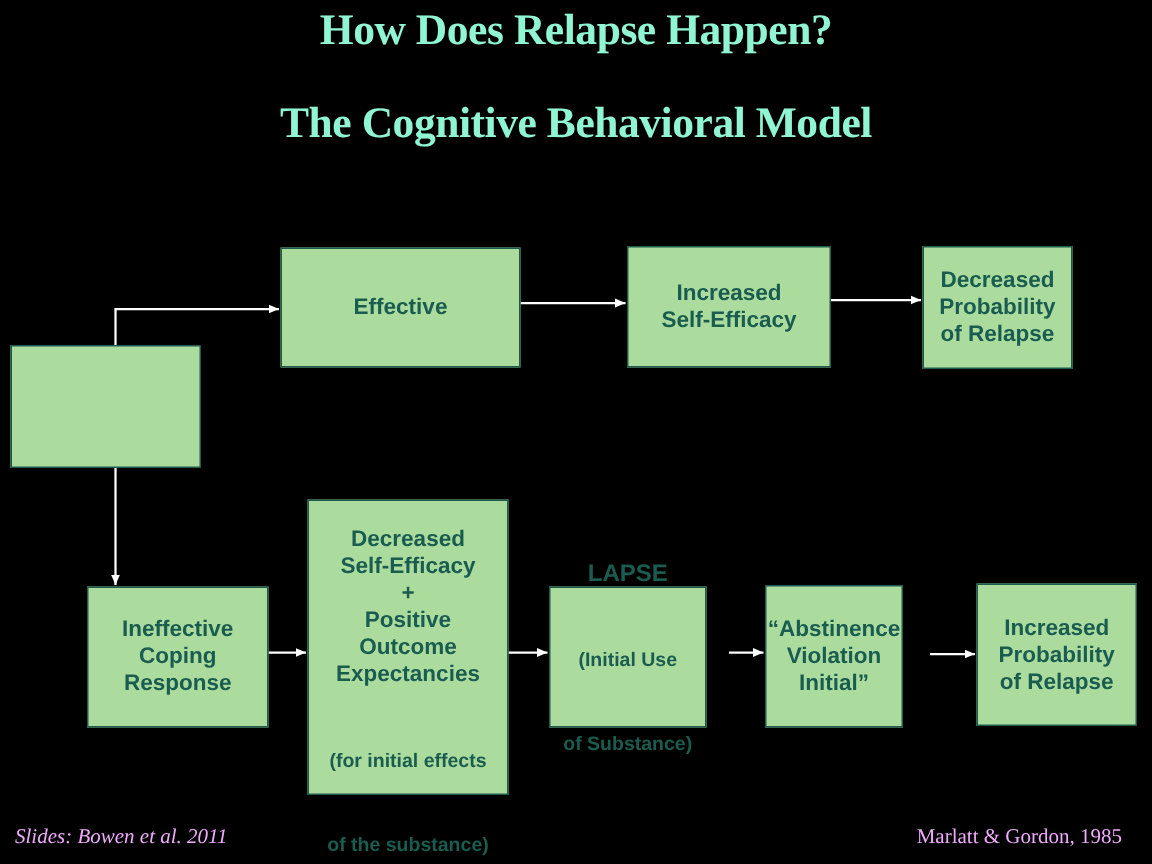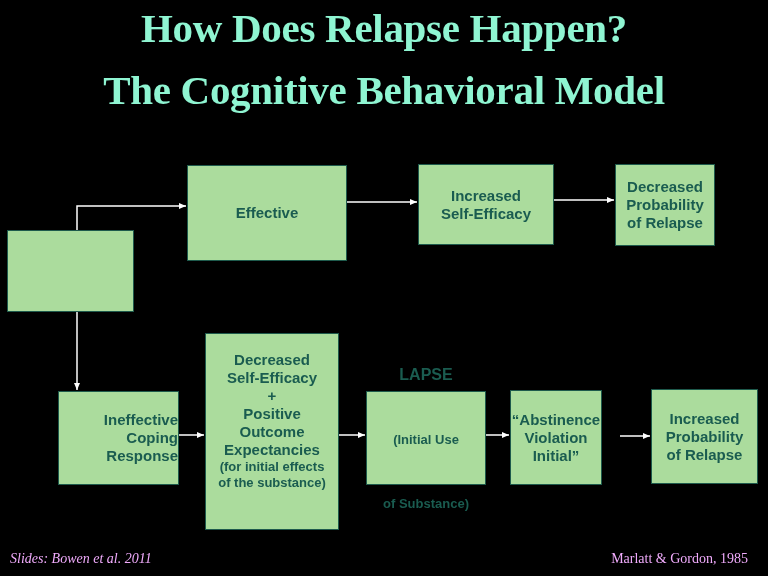--- a/index.html
+++ b/index.html
@@ -1,24 +1,24 @@
 <!DOCTYPE html>
 <html><head>
 <meta charset="utf-8">
 <style>
   html, body { margin: 0; padding: 0; }
   body { width: 768px; height: 576px; background: #000; position: relative; overflow: hidden; }
-  .title { position: absolute; left: 0; width: 768px; text-align: center; color: #8ff5d2; font-family: "Liberation Serif", serif; font-weight: bold; font-size: 41px; letter-spacing: -0.3px; }
+  .title { position: absolute; left: 0; width: 768px; text-align: center; color: #8ff5d2; font-family: "Liberation Serif", serif; font-weight: bold; font-size: 29px; letter-spacing: -0.3px; }
   #t1 { top: 4px; }
   #t2 { top: 66px; }
   .box { position: absolute; background: #abdc9d; border: 1px solid #1e5a4c; box-sizing: border-box; display: flex; flex-direction: column; align-items: center; justify-content: center; color: #1a5c50; font-family: "Liberation Sans", sans-serif; font-weight: bold; text-align: center; line-height: 1.2; }
   .box span { display: block; }
   .fs15 { font-size: 15px; }
   .fs16 { font-size: 16px; }
-  .fs13 { font-size: 13px; }
+  .fs13 { font-size: 13px; margin-top: 40px; }
   .hr { font-weight: normal; font-size: 21px; line-height: 1.22; }
   svg.lines { position: absolute; left: 0; top: 0; }
   .foot { position: absolute; top: 551px; color: #f0abfc; font-family: "Liberation Serif", serif; font-size: 14px; }
   #foot-left { left: 10px; font-style: italic; }
   #foot-right { right: 20px; font-size: 14px; }
 </style>
 </head>
 <body>
 
 <div class="title" id="t1">How Does Relapse Happen?</div>
@@ -36,53 +36,53 @@
   <line x1="77" y1="312" x2="77" y2="390" stroke="#fff" stroke-width="1.5" marker-end="url(#ah)"></line>
   <line x1="179" y1="435" x2="204" y2="435" stroke="#fff" stroke-width="1.5" marker-end="url(#ah)"></line>
   <line x1="339" y1="435" x2="365" y2="435" stroke="#fff" stroke-width="1.5" marker-end="url(#ah)"></line>
   <line x1="486" y1="435" x2="509" y2="435" stroke="#fff" stroke-width="1.5" marker-end="url(#ah)"></line>
   <line x1="620" y1="436" x2="650" y2="436" stroke="#fff" stroke-width="1.5" marker-end="url(#ah)"></line>
 </svg>
 
 <div class="box hr" style="left:7px;top:230px;width:127px;height:82px;">
 </div>
 
-<div class="box fs15" style="left:187px;top:165px;width:160px;height:96px;text-align:right;">
+<div class="box fs15" style="left:187px;top:165px;width:160px;height:80px;text-align:right;">
   <span>Effective</span>
 </div>
 
 <div class="box fs15" style="left:418px;top:164px;width:136px;height:81px;">
   <span>Increased</span>
   <span>Self-Efficacy</span>
 </div>
 
 <div class="box fs15" style="left:615px;top:164px;width:100px;height:82px;">
   <span>Decreased</span>
   <span>Probability</span>
   <span>of Relapse</span>
 </div>
 
-<div class="box fs15" style="left:58px;top:391px;width:121px;height:94px;align-items:flex-end;">
+<div class="box fs15" style="left:58px;top:391px;width:121px;height:94px;">
   <span>Ineffective</span>
   <span>Coping</span>
   <span>Response</span>
 </div>
 
 <div class="box fs15" style="left:205px;top:333px;width:134px;height:197px;justify-content:flex-start;padding-top:17px;">
   <span>Decreased</span>
   <span>Self-Efficacy</span>
   <span>+</span>
   <span>Positive</span>
   <span>Outcome</span>
   <span>Expectancies</span>
   <span class="fs13">(for initial effects</span>
   <span class="fs13">of the substance)</span>
 </div>
 
-<div class="box fs15" style="left:366px;top:391px;width:120px;height:94px;gap:48px;">
+<div class="box fs15" style="left:366px;top:391px;width:105px;height:94px;">
   <span class="fs16">LAPSE</span>
   <span class="fs13">(Initial Use</span>
   <span class="fs13">of Substance)</span>
 </div>
 
 <div class="box fs15" style="left:510px;top:390px;width:92px;height:95px;">
   <span>“Abstinence</span>
   <span>Violation</span>
   <span>Initial”</span>
 </div>

